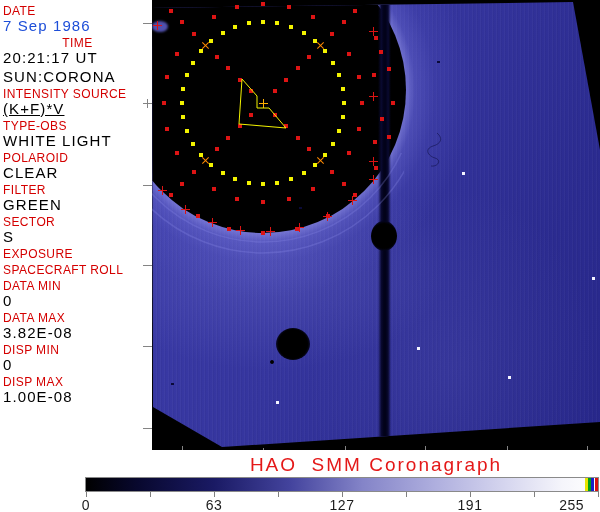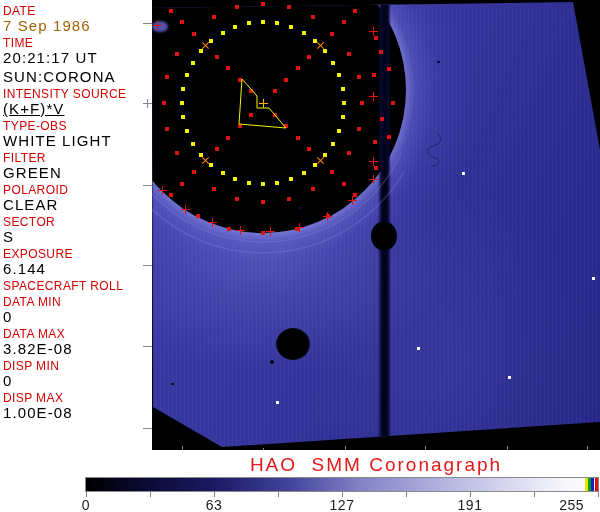--- a/index.html
+++ b/index.html
@@ -66,52 +66,51 @@
   .cb-label{position:absolute;top:47px;font-size:14px;letter-spacing:0.5px;color:#1c1c1c;white-space:nowrap;}
 </style>
 </head>
 <body>
 
 <div id="stage">
 
   <div id="sidebar">
       <div class="field">
         <div class="lbl" style="color: rgb(212, 0, 0);">DATE</div>
-        <div class="val" style="color: #a16207;">7 Sep 1986</div>
-      </div>
-      <div class="field">
-        <div class="lbl" style="color: rgb(212, 0, 0);">TIME</div>
+        <div class="val" style="color: #1d4ed8;">7 Sep 1986</div>
+      </div>
+      <div class="field">
+        <div class="lbl" style="color: rgb(212, 0, 0); text-align: center;">TIME</div>
         <div class="val" style="color: rgb(0, 0, 0);">20:21:17 UT</div>
       </div>
       <div class="field">
         <div class="val" style="color: rgb(0, 0, 0);">SUN:CORONA</div>
       </div>
       <div class="field">
         <div class="lbl" style="color: rgb(212, 0, 0);">INTENSITY SOURCE</div>
         <div class="val" style="color: rgb(0, 0, 0); text-decoration: underline;">(K+F)*V</div>
       </div>
       <div class="field">
         <div class="lbl" style="color: rgb(212, 0, 0);">TYPE-OBS</div>
         <div class="val" style="color: rgb(0, 0, 0);">WHITE LIGHT</div>
       </div>
       <div class="field">
+        <div class="lbl" style="color: rgb(212, 0, 0);">POLAROID</div>
+        <div class="val" style="color: rgb(0, 0, 0);">CLEAR</div>
+      </div>
+      <div class="field">
         <div class="lbl" style="color: rgb(212, 0, 0);">FILTER</div>
         <div class="val" style="color: rgb(0, 0, 0);">GREEN</div>
       </div>
       <div class="field">
-        <div class="lbl" style="color: rgb(212, 0, 0);">POLAROID</div>
-        <div class="val" style="color: rgb(0, 0, 0);">CLEAR</div>
-      </div>
-      <div class="field">
         <div class="lbl" style="color: rgb(212, 0, 0);">SECTOR</div>
         <div class="val" style="color: rgb(0, 0, 0);">S</div>
       </div>
       <div class="field">
         <div class="lbl" style="color: rgb(212, 0, 0);">EXPOSURE</div>
-        <div class="val" style="color: rgb(0, 0, 0);">6.144</div>
       </div>
       <div class="field">
         <div class="lbl" style="color: rgb(212, 0, 0);">SPACECRAFT ROLL</div>
       </div>
       <div class="field">
         <div class="lbl" style="color: rgb(212, 0, 0);">DATA MIN</div>
         <div class="val" style="color: rgb(0, 0, 0);">0</div>
       </div>
       <div class="field">
         <div class="lbl" style="color: rgb(212, 0, 0);">DATA MAX</div>

